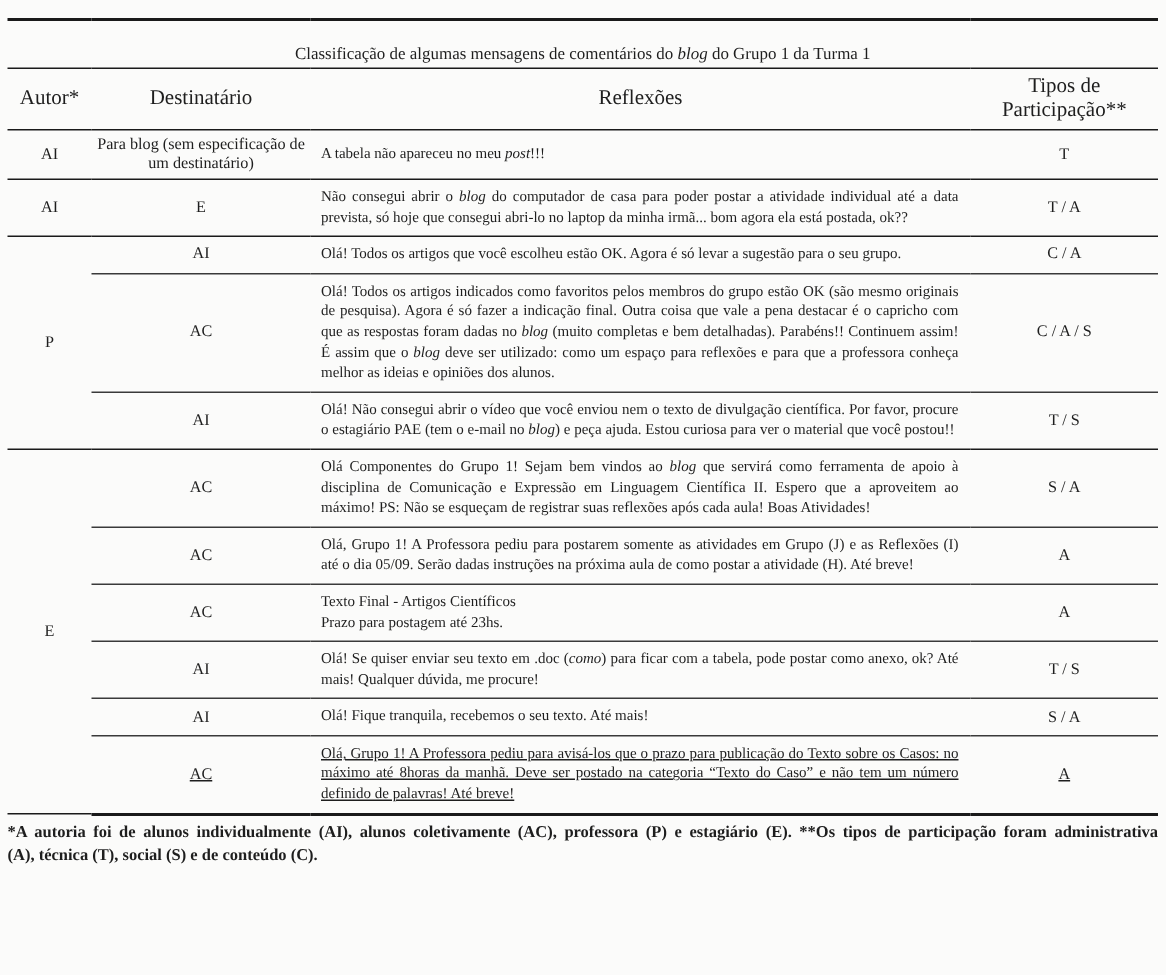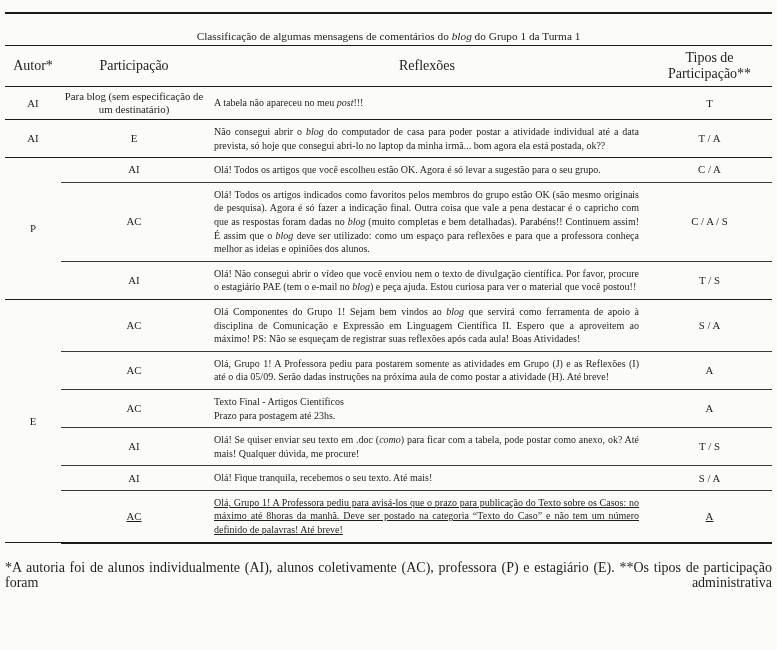--- a/index.html
+++ b/index.html
@@ -46,21 +46,21 @@
     text-align: center; padding: 3px 2px; line-height: 13px; font-size: 10.8px;
   }
   td.comment {
     text-align: justify; padding: 5px 8px 5px 7px; line-height: 13.6px;
   }
   tr.group-end td { border-bottom: 1.5px solid #1a1a1a; }
   td.author { border-bottom: 1.5px solid #1a1a1a; }
   tr.table-end td, tr.table-end td.author { border-bottom: 2px solid #1a1a1a; text-decoration: underline; }
 
   
-  .footnote { font-size: 14px; line-height: 15.5px; margin-top: 16px; width: 767px; }
+  .footnote { font-size: 11px; line-height: 15.5px; margin-top: 4px; width: 767px; font-weight: bold; }
   .fn-line1 { text-align: justify; text-align-last: justify; }
 </style>
 </head>
 <body>
 
 <div class="page">
 
   <div class="caption">
   </div>
 
@@ -70,21 +70,21 @@
         <col class="c-dest">
         <col class="c-comment">
         <col class="c-types">
     </colgroup>
     <thead>
       <tr class="title-row">
         <th colspan="4">Classificação de algumas mensagens de comentários do <i>blog</i> do Grupo 1 da Turma 1</th>
       </tr>
       <tr class="head-row">
         <th>Autor*</th>
-        <th>Participação</th>
+        <th>Destinatário</th>
         <th>Reflexões</th>
         <th>Tipos de Participação**</th>
       </tr>
     </thead>
     <tbody>
 
       <tr class="group-end">
         <td class="author">AI</td>
         <td class="dest">Para blog (sem especificação de um destinatário)</td>
         <td class="comment">A tabela não apareceu no meu <i>post</i>!!!</td>
@@ -144,15 +144,16 @@
       <tr class="group-end table-end">
         <td class="dest">AC</td>
         <td class="comment">Olá, Grupo 1! A Professora pediu para avisá-los que o prazo para publicação do Texto sobre os Casos: no máximo até 8horas da manhã. Deve ser postado na categoria “Texto do Caso” e não tem um número definido de palavras! Até breve!</td>
         <td class="types">A</td>
       </tr>
     </tbody>
   </table>
 
   <div class="footnote">
     <div class="fn-line1">*A autoria foi de alunos individualmente (AI), alunos coletivamente (AC), professora (P) e estagiário (E). **Os tipos de participação foram administrativa</div>
+    <div>(A), técnica (T), social (S) e de conteúdo (C).</div>
   </div>
 
 </div>
 
 </body></html>

